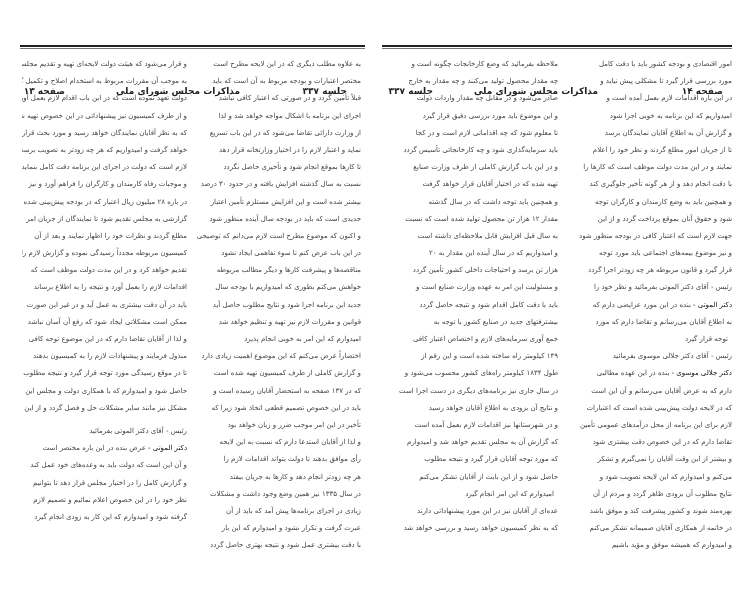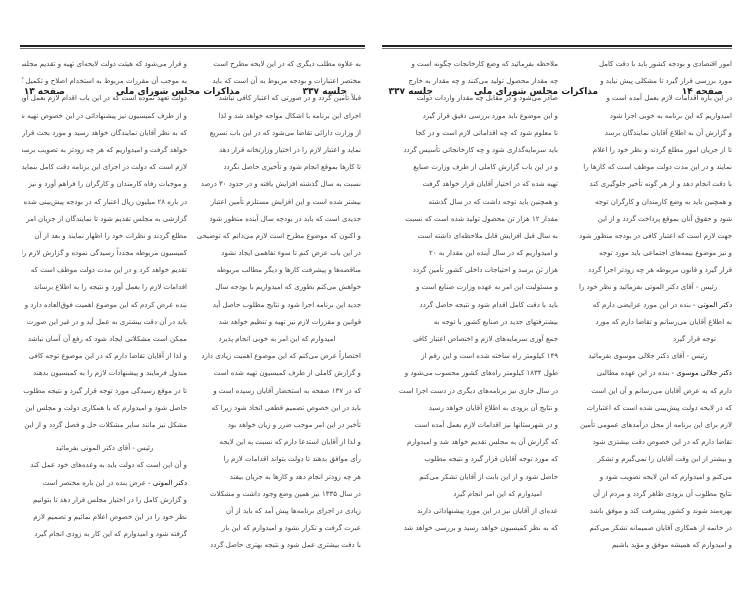--- a/index.html
+++ b/index.html
@@ -6,22 +6,22 @@
   body { width:738px; height:601px; overflow:hidden; position:relative; font-family:"DejaVu Sans", sans-serif; color:#333; }
   .page { position:absolute; top:0; height:601px; }
   .page.left { left:0; width:372px; }
   .page.right { left:372px; width:366px; }
   .header { position:absolute; top:30px; height:14px; font-size:9px; font-weight:bold; color:#222; direction:rtl; }
   .header span { position:absolute; top:12px; white-space:nowrap;margin-top:44px; }
   .rule { position:absolute; top:45px; height:2px; background:#222; }
   .rule2 { position:absolute; top:48px; height:1px; background:#777; }
   .col { position:absolute; top:56px; direction:rtl; text-align:justify; font-size:7px; line-height:17.2px; color:#444; }
   .line { display:block; white-space:nowrap; overflow:hidden; height:17.2px; letter-spacing:0.2px; }
-  .line.center { text-align:center; }
-  .line.short { width:70%; margin-right:16px; }
+  .line.center { text-align:right; }
+  .line.short { width:70%; margin-right:4px; }
   .speaker { font-weight:normal; color:#111; }
 </style>
 </head>
 <body>
 
 <div class="page left">
   <div class="header" style="left:20px; width:345px;">
     <span style="right:18px;">جلسه ۳۳۷</span>
     <span style="right:125px;">مذاکرات مجلس شورای ملی</span>
     <span style="right:300px;">صفحه ۱۳</span>
@@ -72,32 +72,31 @@
         <span class="line">که به نظر آقایان نمایندگان خواهد رسید و مورد بحث قرار</span>
         <span class="line">خواهد گرفت و امیدواریم که هر چه زودتر به تصویب برسد</span>
         <span class="line">لازم است که دولت در اجرای این برنامه دقت کامل بنماید</span>
         <span class="line">و موجبات رفاه کارمندان و کارگران را فراهم آورد و نیز</span>
         <span class="line">در باره ۲۸ میلیون ریال اعتبار که در بودجه پیش‌بینی شده</span>
         <span class="line">گزارشی به مجلس تقدیم شود تا نمایندگان از جریان امر</span>
         <span class="line">مطلع گردند و نظرات خود را اظهار نمایند و بعد از آن</span>
         <span class="line">کمیسیون مربوطه مجدداً رسیدگی نموده و گزارش لازم را</span>
         <span class="line">تقدیم خواهد کرد و در این مدت دولت موظف است که</span>
         <span class="line">اقدامات لازم را بعمل آورد و نتیجه را به اطلاع برساند</span>
-        <span class="line">بنده عرض کردم که این موضوع اهمیت فوق‌العاده دارد و</span>
         <span class="line">باید در آن دقت بیشتری به عمل آید و در غیر این صورت</span>
         <span class="line">ممکن است مشکلاتی ایجاد شود که رفع آن آسان نباشد</span>
         <span class="line">و لذا از آقایان تقاضا دارم که در این موضوع توجه کافی</span>
         <span class="line">مبذول فرمایند و پیشنهادات لازم را به کمیسیون بدهند</span>
         <span class="line">تا در موقع رسیدگی مورد توجه قرار گیرد و نتیجه مطلوب</span>
         <span class="line">حاصل شود و امیدوارم که با همکاری دولت و مجلس این</span>
         <span class="line">مشکل نیز مانند سایر مشکلات حل و فصل گردد و از این</span>
         <span class="line" style="height: 6px;"></span>
         <span class="line center">رئیس - آقای دکتر الموتی بفرمائید</span>
+        <span class="line"><span class="speaker">دکتر الموتی - </span><span>عرض بنده در این باره مختصر است</span></span>
         <span class="line">و آن این است که دولت باید به وعده‌های خود عمل کند</span>
-        <span class="line"><span class="speaker">دکتر الموتی - </span><span>عرض بنده در این باره مختصر است</span></span>
         <span class="line">و گزارش کامل را در اختیار مجلس قرار دهد تا بتوانیم</span>
         <span class="line">نظر خود را در این خصوص اعلام نمائیم و تصمیم لازم</span>
         <span class="line">گرفته شود و امیدوارم که این کار به زودی انجام گیرد</span>
       </div>
   </div>
 </div>
 
 <div class="page right">
   <div class="header" style="left:10px; width:346px;">
     <span style="right:5px;">صفحه ۱۴</span>

